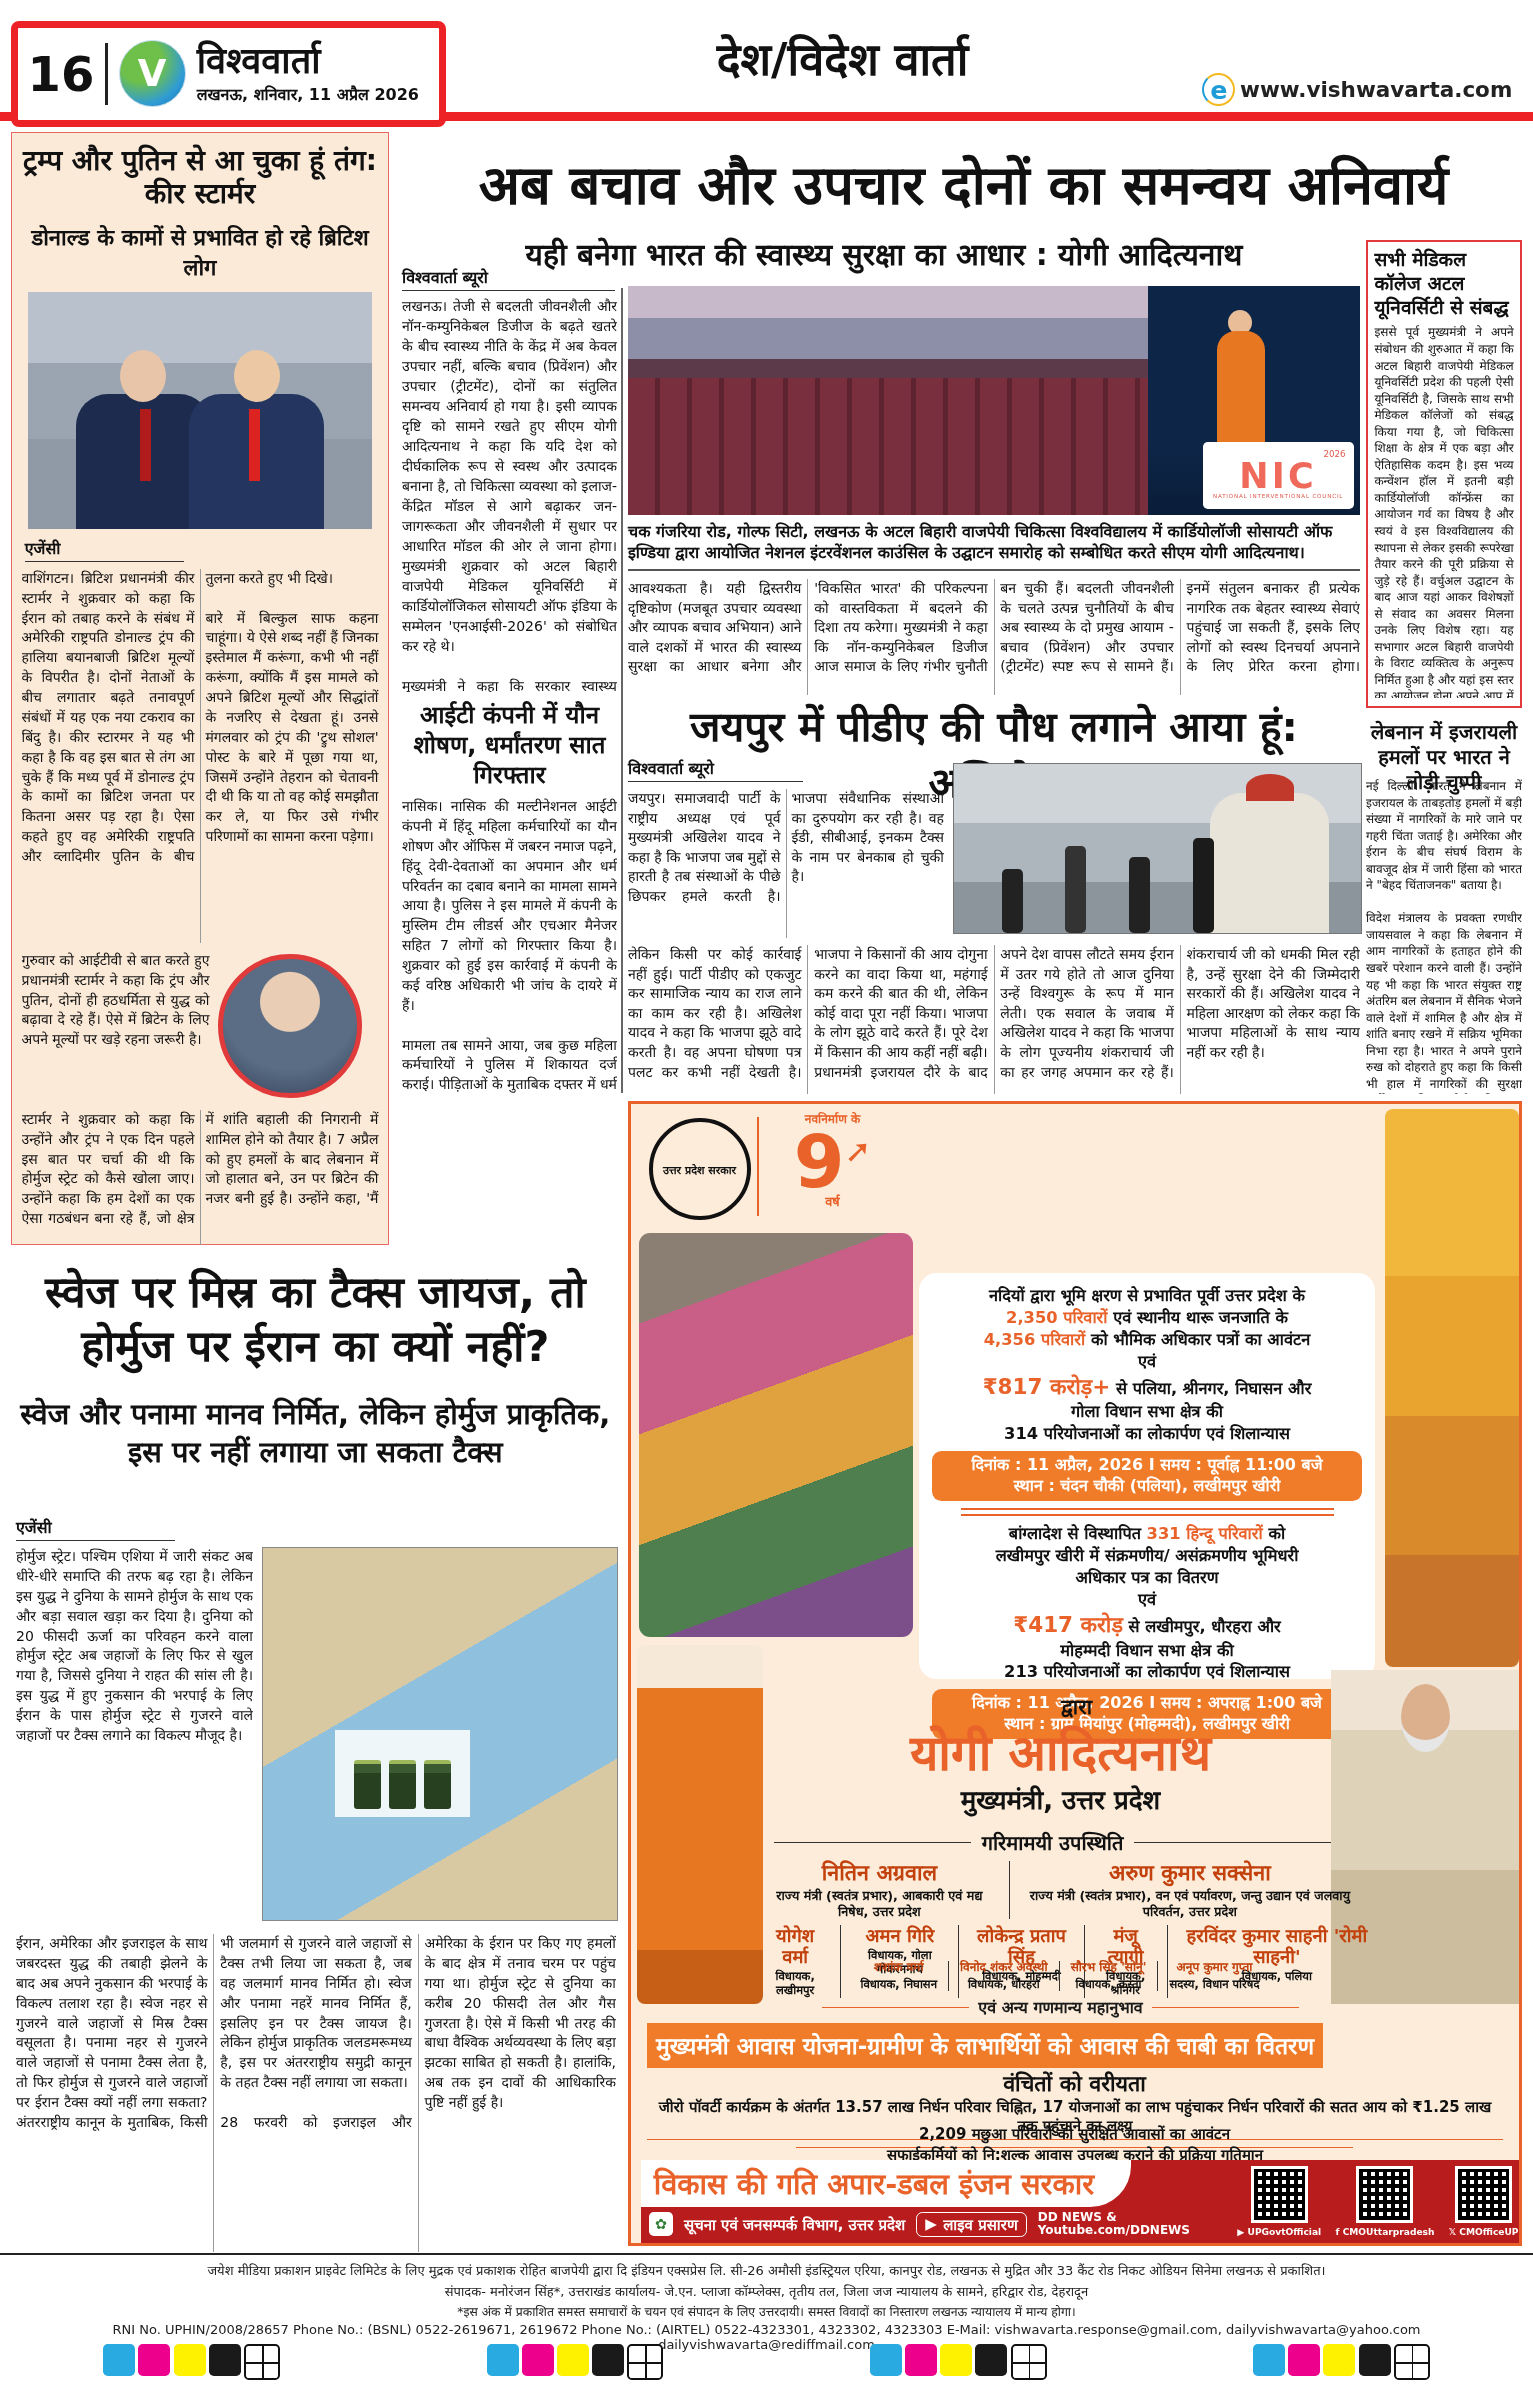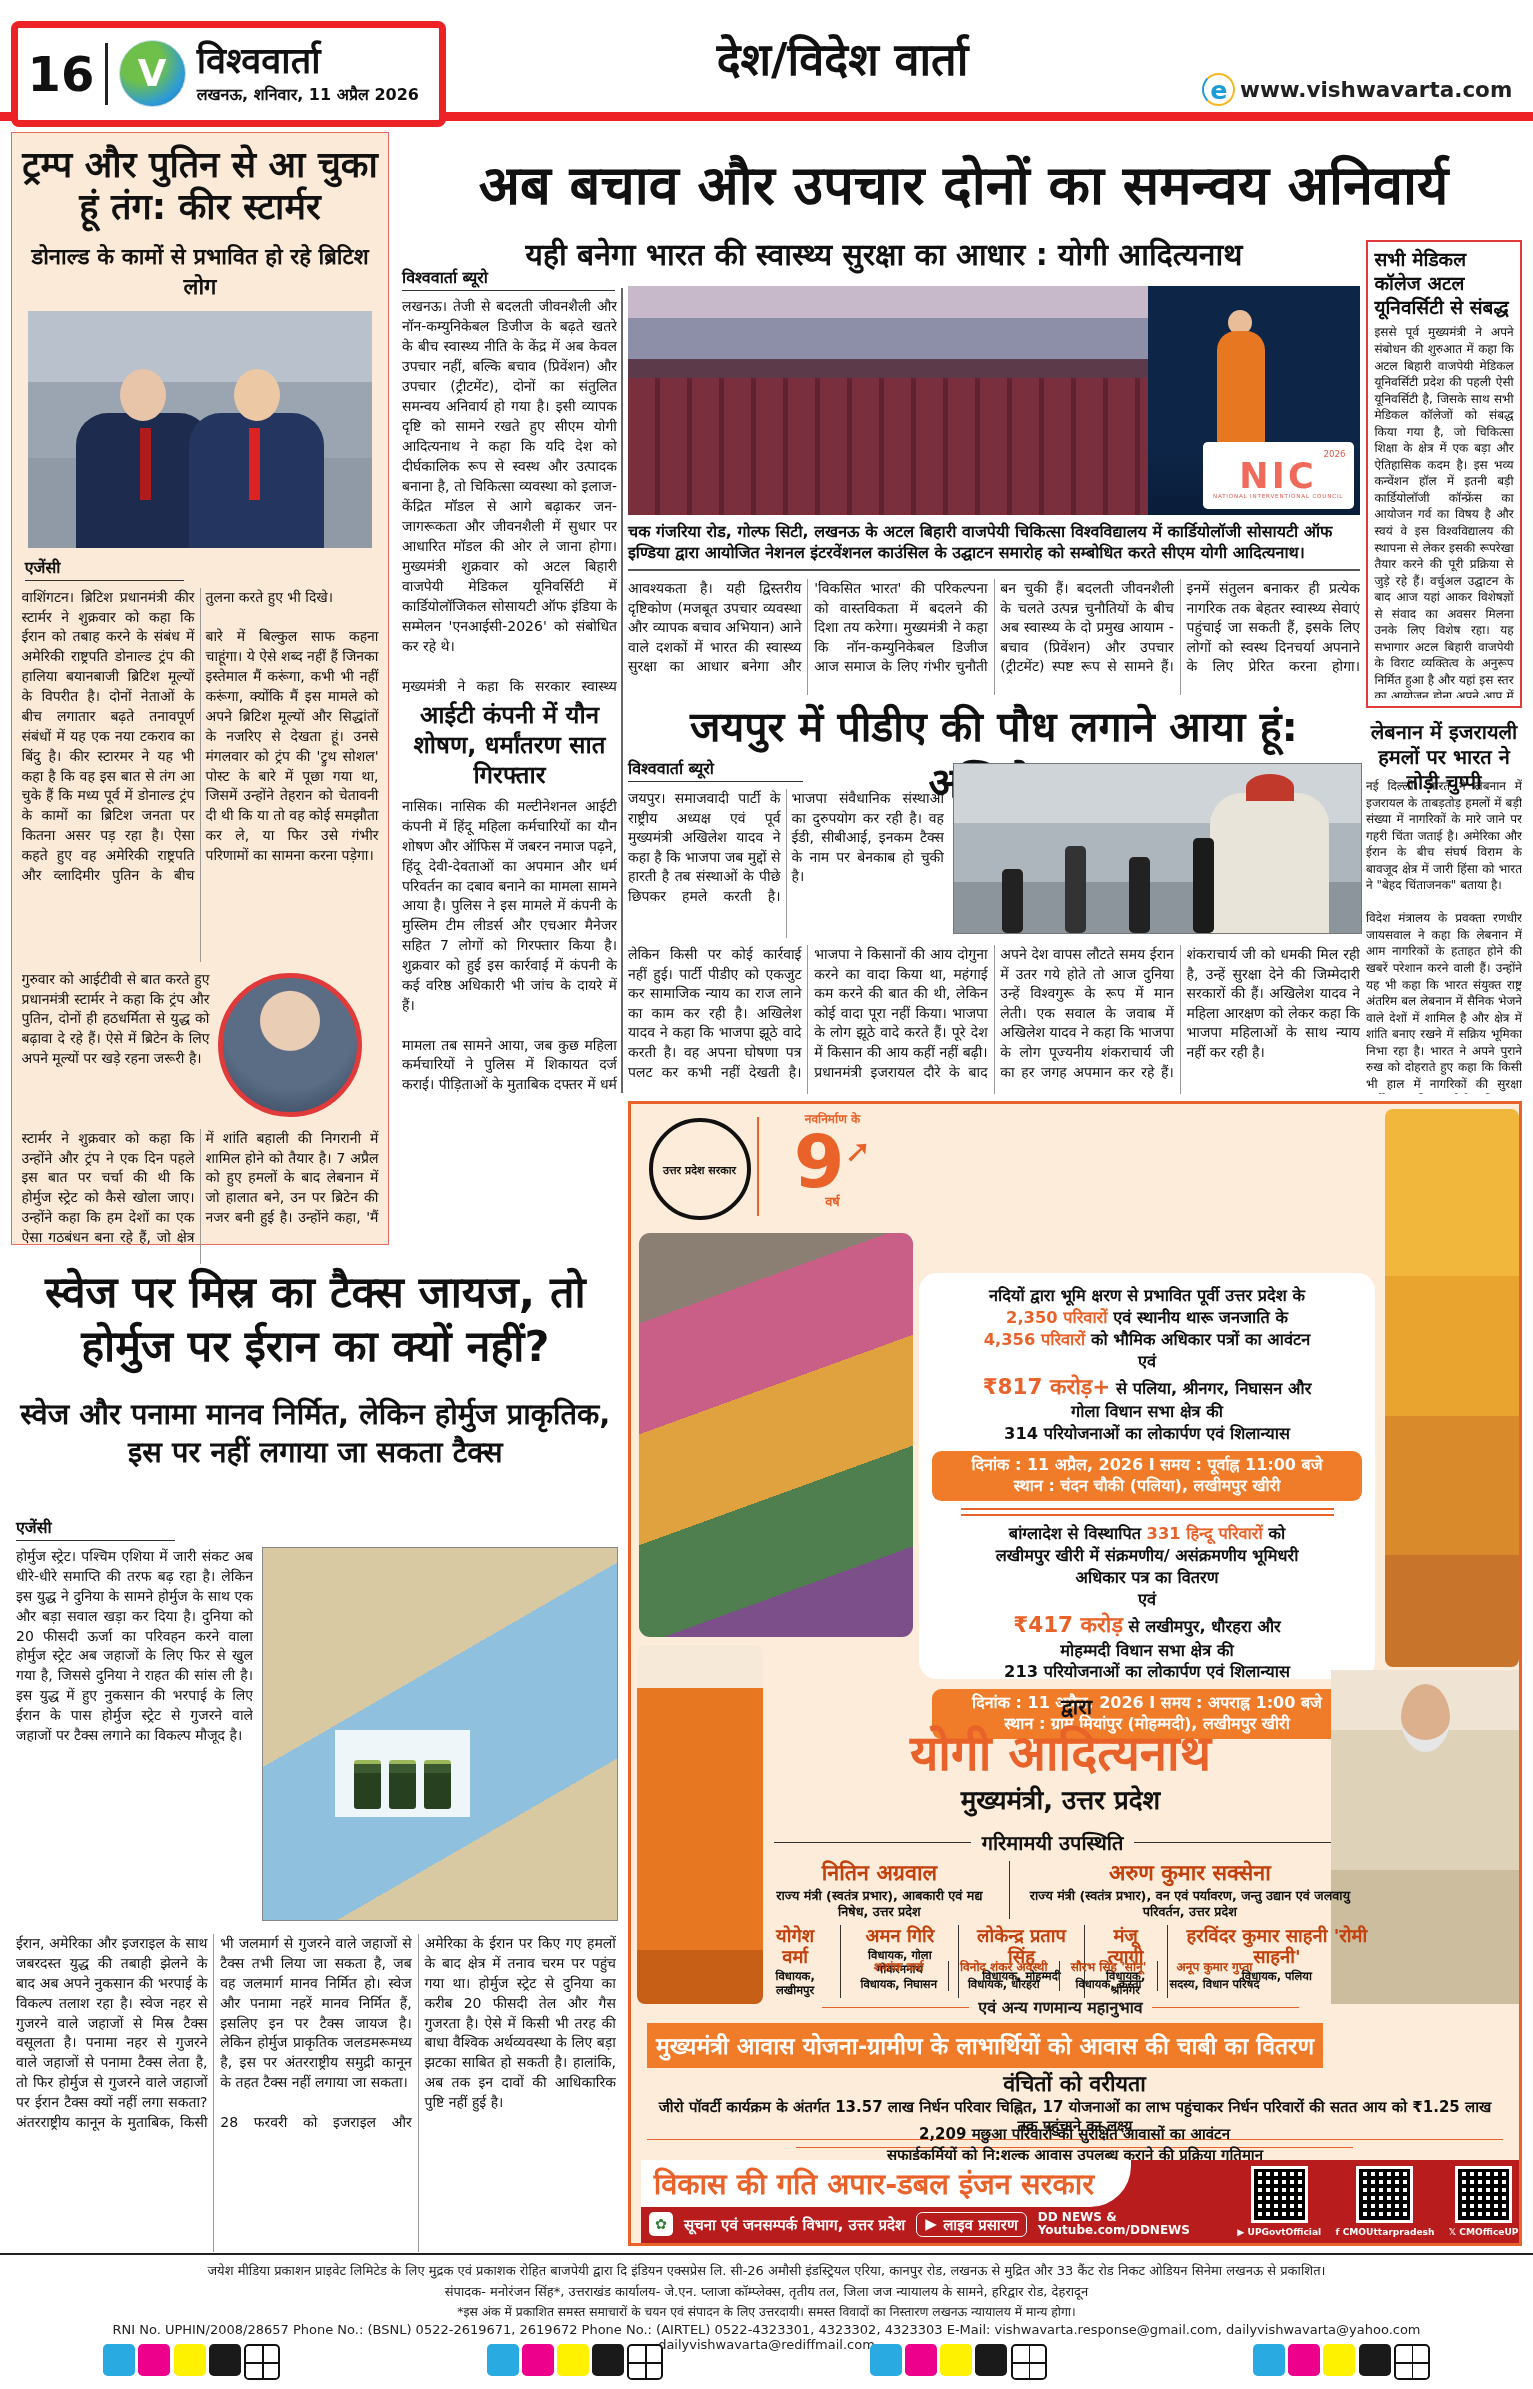--- a/index.html
+++ b/index.html
@@ -22,21 +22,21 @@
   .paper-date{font-size:16px;font-weight:700;margin-top:3.2px;}
   .section-title{left:628px;top:27px;width:429px;text-align:center;font-size:45px;font-weight:700;}
   .site{right:20.7px;top:73px;display:flex;align-items:center;gap:4.8px;font-size:21.5px;font-weight:700;color:#222;}
   .e-icon{display:inline-flex;width:29px;height:29px;border-radius:50%;align-items:center;justify-content:center;
       color:#1e9cd7;font-size:25.4px;font-weight:700;border:2.4px solid #f5b81c;border-left-color:#1e9cd7;}
   .head-rule{left:0;top:112px;width:1533px;height:8.7px;background:#ec2227;}
 
   
   .st-box{left:11px;top:132px;width:378px;height:1113px;background:#fcead8;border:1.6px solid #e46a62;
           box-sizing:border-box;padding:11px 9.5px;}
-  .st-headline{font-size:36px;font-weight:700;text-align:center;line-height:1.18;}
+  .st-headline{font-size:28px;font-weight:700;text-align:center;line-height:1.18;}
   .st-subhead{font-size:22px;font-weight:700;text-align:center;margin-top:11px;}
   .st-photo{width:344px;height:237px;margin:11px auto 8px auto;position:relative;overflow:hidden;
       background:linear-gradient(180deg,#b9c2cc 0 30%,#9aa5b1 30% 62%,#8f9aa6 62% 100%);}
   .suit{position:absolute;bottom:-16px;width:135px;height:151px;border-radius:32px 32px 0 0;background:#1d2b4e;}
   .suit.s1{left:48px;}  .suit.s2{right:48px;background:#24365f;}
   .head-c{position:absolute;width:46px;height:52px;border-radius:50%;background:#e8c4a8;}
   .head-c.h1{left:92px;bottom:127px;} .head-c.h2{right:92px;bottom:127px;background:#ecc9a4;}
   .tie{position:absolute;width:11px;height:72px;background:#b01c1c;bottom:48px;left:112px;}
   .tie.t2{left:auto;right:112px;background:#d22;}
   .st-byline{font-size:16px;font-weight:700;border-bottom:1.6px solid #333;width:159px;margin:3.2px 3.2px 6.4px 3.2px;padding-bottom:2.4px;}

